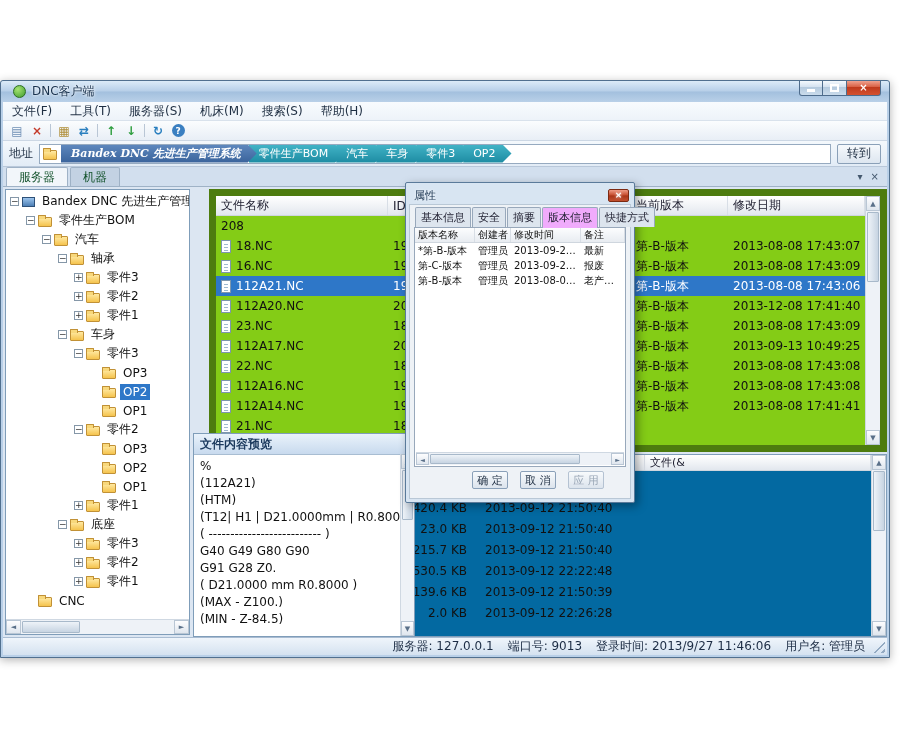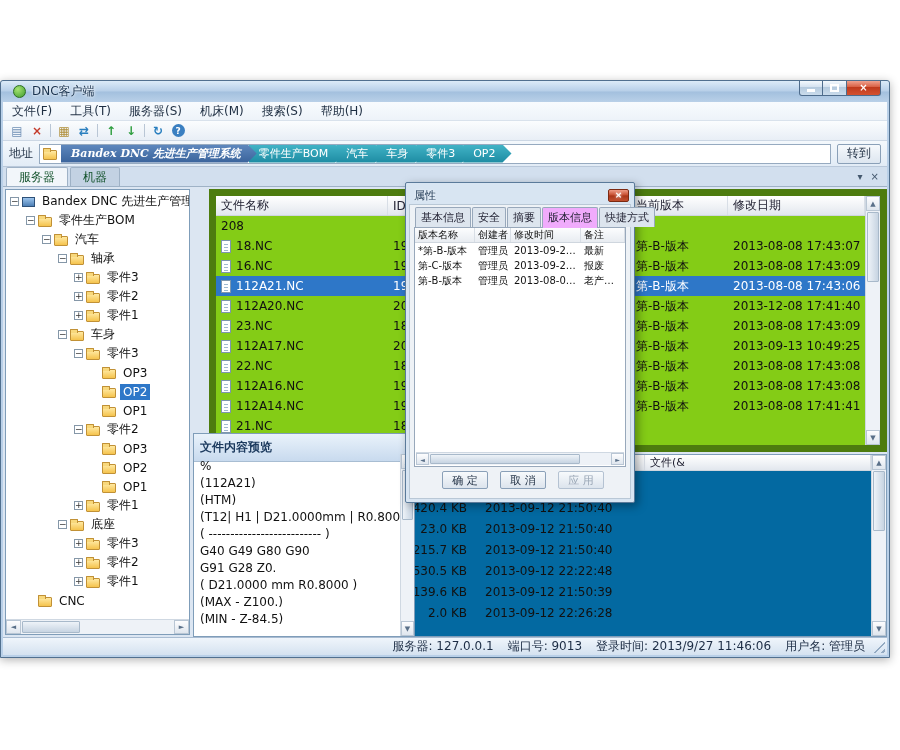--- a/index.html
+++ b/index.html
@@ -64,21 +64,21 @@
 .list-header{display:flex;height:20px;border-bottom:1px solid #cfd6de;background:linear-gradient(#ffffff,#eef1f5 60%,#e2e7ee);margin-right:15px}
 .list-header.small{height:16px;font-size:11px}
 .hcell{display:flex;align-items:center;padding:0 5px;font-size:12px;color:#223;border-right:1px solid #d8dee6;overflow:hidden;white-space:nowrap}
 .list-header.small .hcell{font-size:11px}
 .lrow{display:flex;height:20px;align-items:center;margin-right:15px}
 .lrow.sel{background:var(--selection);color:#fff}
 .lcell{display:flex;align-items:center;padding:0 5px;height:100%;overflow:hidden;white-space:nowrap}
 .c-name{width:172px}.c-id{width:62px}.c-fill{flex:1}.c-ver{width:97px}.c-date{width:137px}
 
 .preview{position:absolute;left:190px;width:222px;top:246px;bottom:0;border:1px solid #7f9db9;background:#fff;z-index:2}
-.preview-header{height:28px;background:linear-gradient(#e9f2fb,#c8daee);border-bottom:1px solid #a8bdd2;display:flex;align-items:center;padding:4px 6px;font-weight:bold;color:#1c3a5e}
+.preview-header{height:21px;background:linear-gradient(#e9f2fb,#c8daee);border-bottom:1px solid #a8bdd2;display:flex;align-items:center;padding:4px 6px;font-weight:bold;color:#1c3a5e}
 .preview-body{position:absolute;top:20px;left:0;right:14px;bottom:0;overflow:hidden;padding:4px 6px;line-height:17px;color:#111}
 .pline{white-space:pre}
 
 .attach{position:absolute;left:225px;right:0;top:267px;bottom:0;background:#0369a1;border:1px solid #7f9db9;overflow:hidden}
 .attach-rows{padding-top:5px}
 .arow{display:flex;height:21px;align-items:center;margin-right:15px}
 .a-name{width:172px}.a-size{width:76px;justify-content:flex-end;padding-right:10px}.a-time{width:168px;padding-left:8px}.a-extra{flex:1}
 .hcell.a-size{justify-content:flex-end}
 
 
@@ -110,21 +110,21 @@
 .dlg-panel{flex:1;position:relative;background:#fff;border:1px solid #98a8bb;border-top:none;overflow:hidden}
 .vt-header{display:flex;height:15px;background:linear-gradient(#fcfdfe,#e8ecf1);border-bottom:1px solid #cfd6de;font-size:10px}
 .vt-hcell{padding:0 3px;border-right:1px solid #d8dee5;display:flex;align-items:center;overflow:hidden;white-space:nowrap}
 .vt-row{display:flex;height:15px;font-size:10px;align-items:center}
 .vt-cell{padding:0 3px;overflow:hidden;white-space:nowrap;text-overflow:ellipsis}
 .vc-name,.vh0{width:60px}.vc-creator,.vh1{width:36px}.vc-time,.vh2{width:70px}.vc-note,.vh3{flex:1}
 .dlg-hsb{position:absolute;left:1px;right:1px;bottom:1px;height:13px;background:#eef2f7;border-top:1px solid #cfd8e2;display:flex}
 .dlg-hsb .sb-btn{flex:0 0 13px;height:100%;font-size:6px}
 .dlg-hsb .sb-thumb{top:1px;bottom:1px;left:1px;width:150px;background:linear-gradient(#eef3f8,#c7d4e2)}
 .dlg-buttons{flex:0 0 26px;display:flex;align-items:center;justify-content:flex-end;gap:12px;padding-right:22px}
-.dlg-btn{width:46px;height:18px;font-size:11px;background:linear-gradient(#f7fafc,#dce4ed);border:1px solid #8aa0b8;border-radius:2px;color:#1e2e42;font-family:inherit}
+.dlg-btn{width:36px;height:18px;font-size:11px;background:linear-gradient(#f7fafc,#dce4ed);border:1px solid #8aa0b8;border-radius:2px;color:#1e2e42;font-family:inherit}
 .dlg-btn.disabled{color:#9aa7b6;border-color:#b4c2d2}
 </style>
 </head>
 <body>
 
 <div class="page">
   <div class="window">
 
     <div class="titlebar">
       <span class="app-icon"></span>

